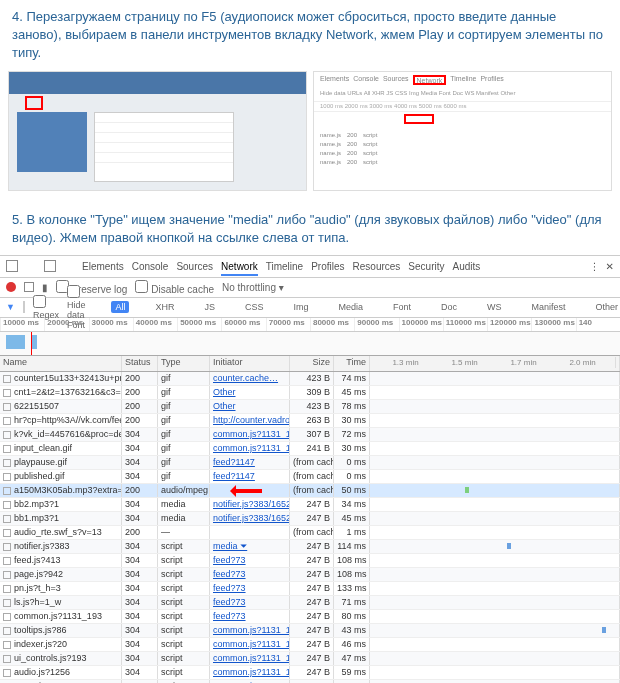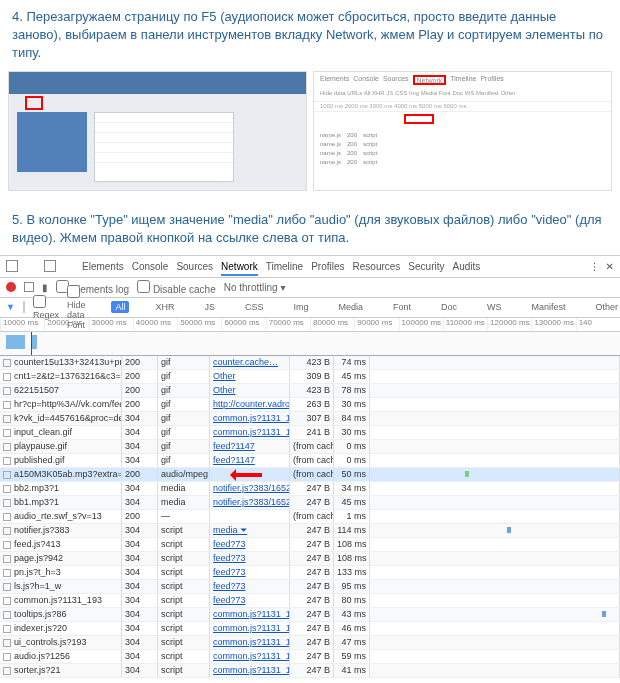--- a/index.html
+++ b/index.html
@@ -29,21 +29,21 @@
   .dt-top .tab.active { color: #000; border-bottom: 2px solid #4285f4; padding-bottom: 2px; }
   .dt-top .rightico { margin-left: auto; display: flex; gap: 6px; }
   .dt-sub { display: flex; align-items: center; height: 20px; border-bottom: 1px solid #ccc; padding: 0 6px; gap: 8px; font-size: 10px; color: #666; }
   .dt-sub .rec { width: 10px; height: 10px; background: #d33; border-radius: 50%; }
   .dt-sub .clr { width: 10px; height: 10px; border: 1px solid #888; position: relative; }
   .dt-filters { display: flex; align-items: center; height: 20px; border-bottom: 1px solid #ccc; padding: 0 6px; gap: 8px; font-size: 9px; color: #666; }
   .dt-filters .funnel { color: #4285f4; }
   .dt-filters .pill { padding: 1px 4px; margin-left: 18px; }
   .dt-filters .pill.active { background: #4285f4; color: #fff; border-radius: 2px; }
   .dt-ruler { display: flex; height: 14px; border-bottom: 1px solid #ccc; font-size: 8px; color: #888; }
-  .dt-ruler span { flex: 1; border-left: 1px solid #eee; padding-left: 2px; }
+  .dt-ruler span { flex: 1; border-left: 1px solid #eee; padding-left: 2px; font-weight: bold; }
   .dt-wave { height: 24px; border-bottom: 1px solid #aaa; position: relative; background: #fafafa; }
   .dt-wave .bar { position: absolute; top: 3px; height: 14px; background: #7db9e8; }
   .dt-wave .line { position: absolute; top: 0; bottom: 0; width: 1px; background: #f00; left: 5%; }
 
   .grid-head { display: flex; height: 16px; border-bottom: 1px solid #aaa; font-size: 9px; color: #555; background: #f3f3f3; }
   .grid-head div, .grid-row div.c { border-right: 1px solid #ddd; padding: 1px 3px; overflow: hidden; white-space: nowrap; }
   .c-name { width: 122px; }
   .c-status { width: 36px; }
   .c-type { width: 52px; }
   .c-init { width: 80px; }
@@ -127,21 +127,21 @@
     <span id="dt-tabs"><span class="tab" style="margin-right: 8px;">Elements</span><span class="tab" style="margin-right: 8px;">Console</span><span class="tab" style="margin-right: 8px;">Sources</span><span class="tab active" style="margin-right: 8px;">Network</span><span class="tab" style="margin-right: 8px;">Timeline</span><span class="tab" style="margin-right: 8px;">Profiles</span><span class="tab" style="margin-right: 8px;">Resources</span><span class="tab" style="margin-right: 8px;">Security</span><span class="tab" style="margin-right: 8px;">Audits</span></span>
     <span class="rightico">
       <span>⋮</span>
       <span>✕</span>
     </span>
   </div>
   <div class="dt-sub">
     <span class="rec"></span>
     <span class="clr"></span>
     <span>▮</span>
-    <label><input type="checkbox" style=""> <span>Elements log</span></label>
+    <label><input type="checkbox" style=""> <span>Preserve log</span></label>
     <label><input type="checkbox" style=""> <span>Disable cache</span></label>
     <span><span>No throttling</span> ▾</span>
   </div>
   <div class="dt-filters">
     <span class="funnel">▼</span>
     <span style="width:60px;border:1px solid #ccc;height:12px;"></span>
     <label><input type="checkbox" style=""> <span>Regex</span></label>
     <label><input type="checkbox" style=""> <span>Hide data Font</span></label>
     <span id="filter-pills"><span class="pill active" style="margin-right: 4px;">All</span><span class="pill" style="margin-right: 4px;">XHR</span><span class="pill" style="margin-right: 4px;">JS</span><span class="pill" style="margin-right: 4px;">CSS</span><span class="pill" style="margin-right: 4px;">Img</span><span class="pill" style="margin-right: 4px;">Media</span><span class="pill" style="margin-right: 4px;">Font</span><span class="pill" style="margin-right: 4px;">Doc</span><span class="pill" style="margin-right: 4px;">WS</span><span class="pill" style="margin-right: 4px;">Manifest</span><span class="pill" style="margin-right: 4px;">Other</span></span>
   </div>
@@ -159,20 +159,36 @@
       <span>110000 ms</span>
       <span>120000 ms</span>
       <span>130000 ms</span>
       <span>140</span>
     </div>
   <div class="dt-wave">
     <div class="bar" style="left:1%;width:3%"></div>
     <div class="bar" style="left:5%;width:1%"></div>
     <div class="line"></div>
   </div>
+  <div class="grid-head">
+    <div class="c-name">Name</div>
+    <div class="c-status">Status</div>
+    <div class="c-type">Type</div>
+    <div class="c-init">Initiator</div>
+    <div class="c-size">Size</div>
+    <div class="c-time">Time</div>
+    <div class="c-tl">
+        <div class="tl-head" id="tl-head">
+          <span>1.3 min</span>
+          <span>1.5 min</span>
+          <span>1.7 min</span>
+          <span>2.0 min</span>
+        </div>
+      </div>
+  </div>
   <div id="grid-body" style="position:relative;">
     <div class="arrow" style="top:113px;left:232px;"></div>
   <div class="grid-row">
         <div class="c c-name"><span class="cb"></span>counter15u133+32413u+prove9…</div>
         <div class="c c-status">200</div>
         <div class="c c-type">gif</div>
         <div class="c c-init"><a>counter.cache…</a></div>
         <div class="c c-size">423 B</div>
         <div class="c c-time">74 ms</div>
         <div class="c c-tl"></div>
@@ -203,21 +219,21 @@
         <div class="c c-size">263 B</div>
         <div class="c c-time">30 ms</div>
         <div class="c c-tl"></div>
       </div>
       <div class="grid-row">
         <div class="c c-name"><span class="cb"></span>k?vk_id=4457616&amp;proc=desktop</div>
         <div class="c c-status">304</div>
         <div class="c c-type">gif</div>
         <div class="c c-init"><a>common.js?1131_19…</a></div>
         <div class="c c-size">307 B</div>
-        <div class="c c-time">84 ms</div>
+        <div class="c c-time">72 ms</div>
         <div class="c c-tl"></div>
       </div>
       <div class="grid-row">
         <div class="c c-name"><span class="cb"></span>input_clean.gif</div>
         <div class="c c-status">304</div>
         <div class="c c-type">gif</div>
         <div class="c c-init"><a>common.js?1131_19…</a></div>
         <div class="c c-size">241 B</div>
         <div class="c c-time">30 ms</div>
         <div class="c c-tl"></div>
@@ -315,21 +331,21 @@
         <div class="c c-size">247 B</div>
         <div class="c c-time">133 ms</div>
         <div class="c c-tl"></div>
       </div>
       <div class="grid-row">
         <div class="c c-name"><span class="cb"></span>ls.js?h=1_w</div>
         <div class="c c-status">304</div>
         <div class="c c-type">script</div>
         <div class="c c-init"><a>feed?73</a></div>
         <div class="c c-size">247 B</div>
-        <div class="c c-time">95 ms</div>
+        <div class="c c-time">71 ms</div>
         <div class="c c-tl"></div>
       </div>
       <div class="grid-row">
         <div class="c c-name"><span class="cb"></span>common.js?1131_193</div>
         <div class="c c-status">304</div>
         <div class="c c-type">script</div>
         <div class="c c-init"><a>feed?73</a></div>
         <div class="c c-size">247 B</div>
         <div class="c c-time">80 ms</div>
         <div class="c c-tl"></div>

